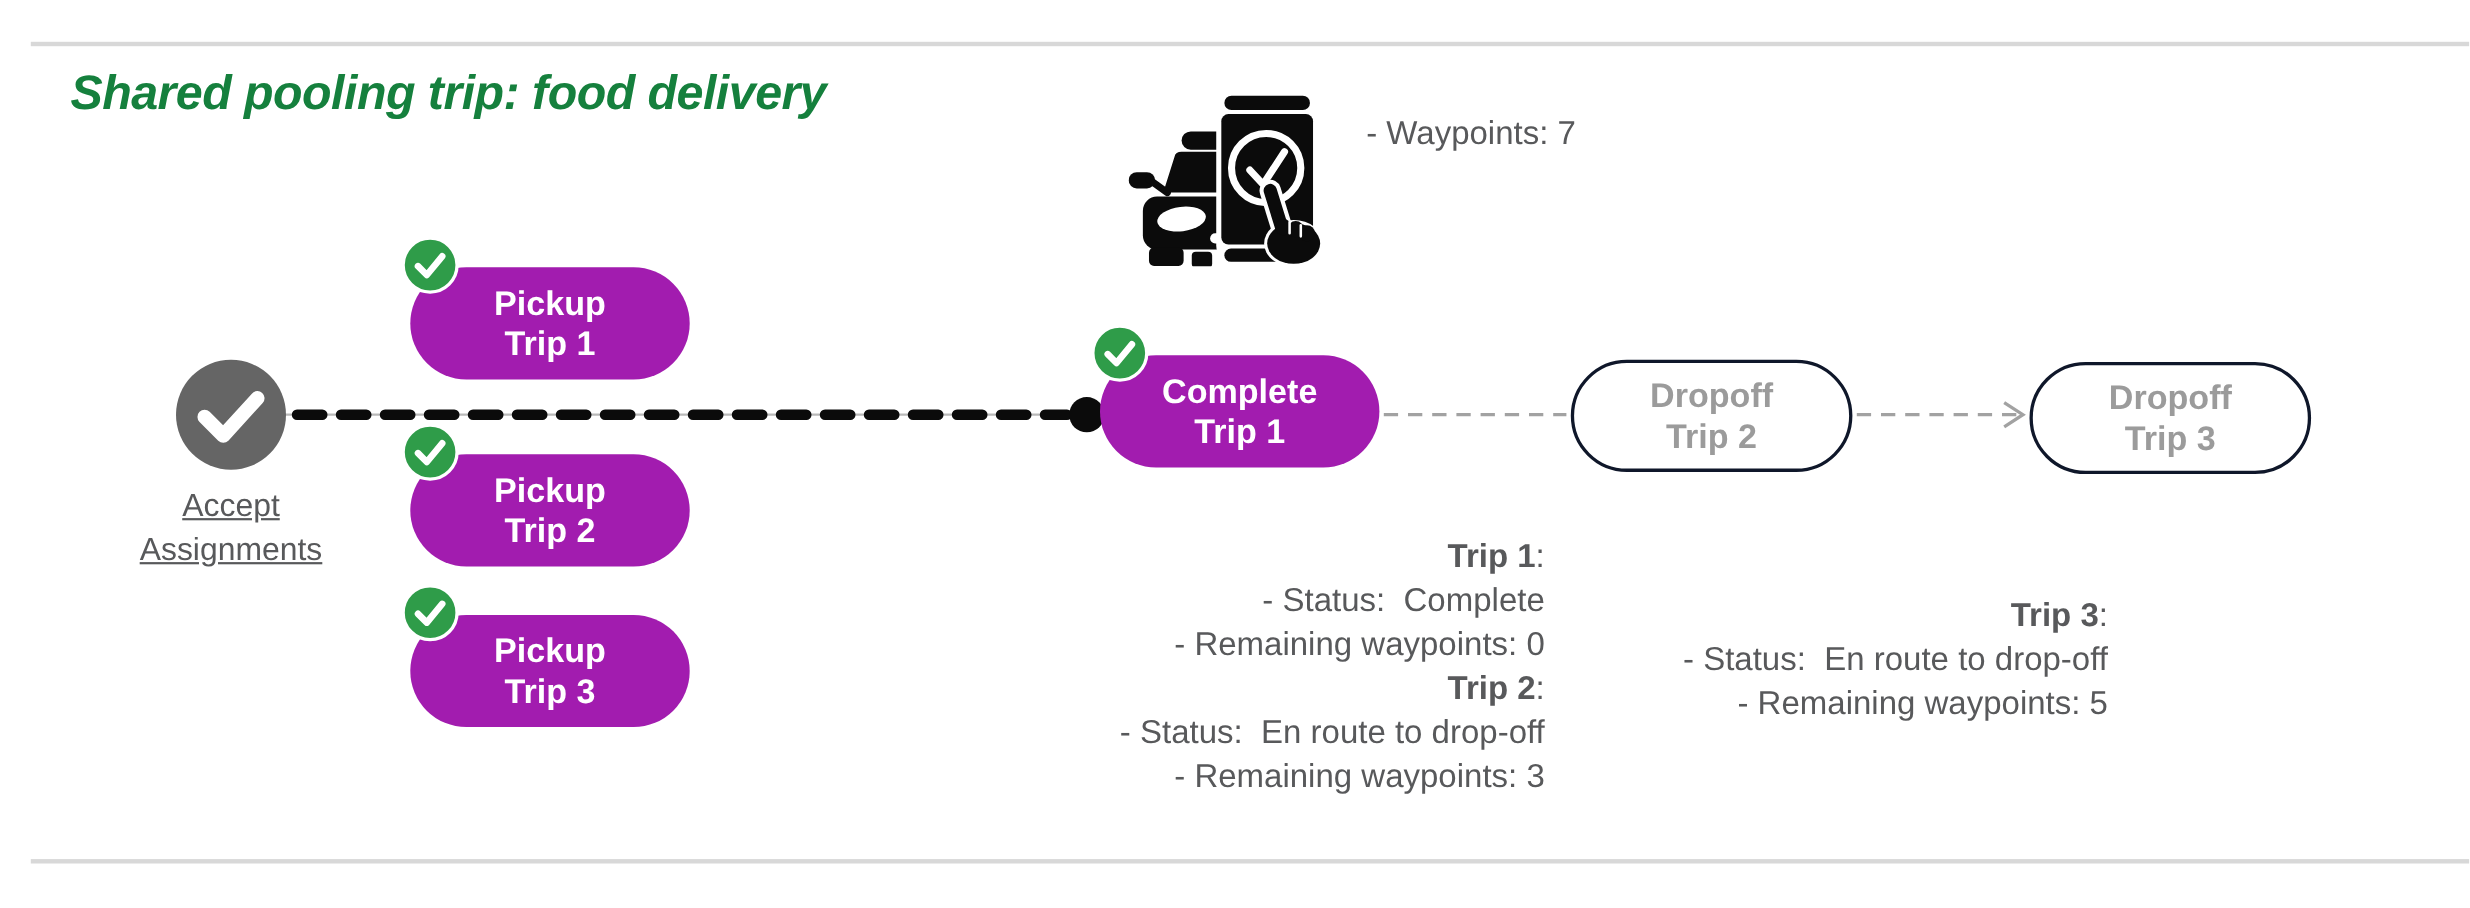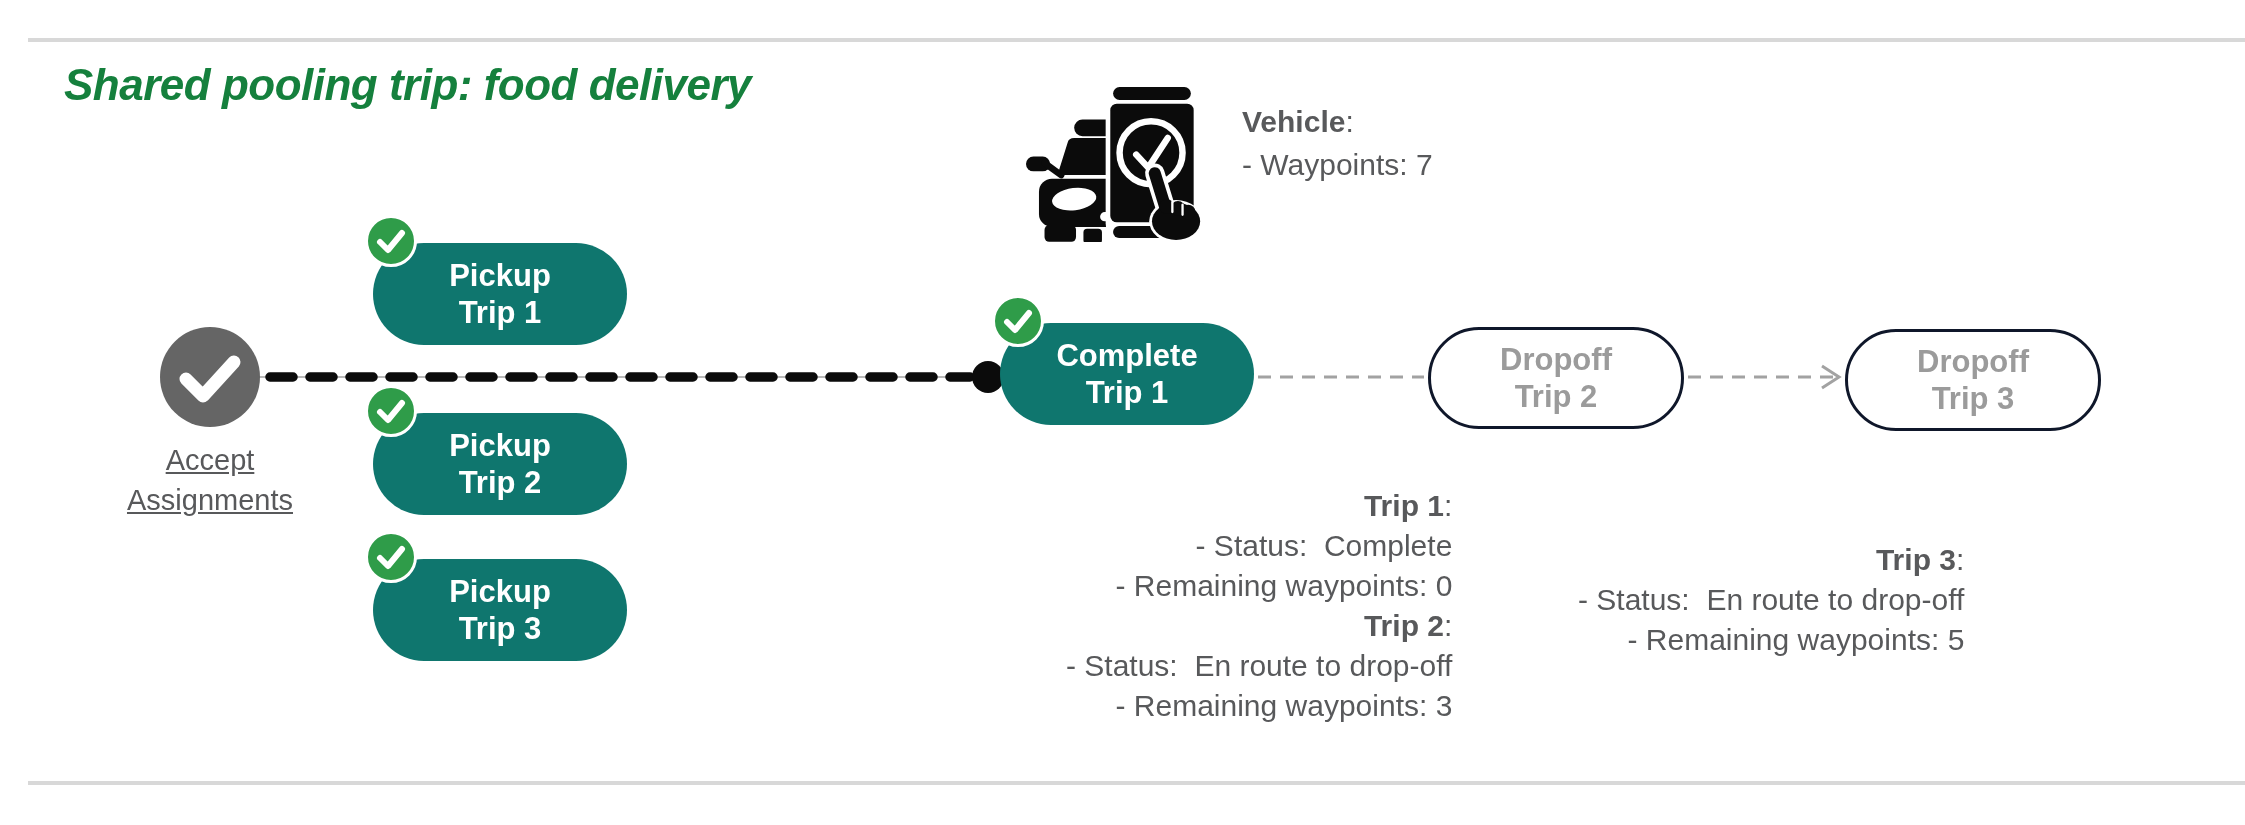--- a/index.html
+++ b/index.html
@@ -25,21 +25,21 @@
   .start-circle{position:absolute;left:160px;top:327px;width:100px;height:100px;border-radius:50%;
                 background:#656565;}
   .start-circle svg{position:absolute;inset:0;}
   .start-label{position:absolute;left:45px;top:440px;width:330px;text-align:center;
                color:#58595b;font-size:29px;line-height:40px;text-decoration:underline;}
 
   
   .pill{position:absolute;width:254px;height:102px;border-radius:52px;display:flex;
         flex-direction:column;align-items:center;justify-content:center;
         font-size:31px;line-height:37px;font-weight:bold;text-align:center;}
-  .pill-active{background:#0f766e;color:#ffffff;}
+  .pill-active{background:#a21caf;color:#ffffff;}
   .pill-pending{background:#ffffff;border:3px solid #0f172a;color:#9b9b9b;width:250px;height:96px;}
   .n-pickup1{left:373px;top:243px;}
   .n-pickup2{left:373px;top:413px;}
   .n-pickup3{left:373px;top:559px;}
   .n-complete1{left:1000px;top:323px;}
   .n-dropoff2{left:1428px;top:327px;}
   .n-dropoff3{left:1845px;top:329px;}
 
   .badge{position:absolute;left:-8px;top:-28px;width:46px;height:46px;border-radius:50%;
          background:#2f9c49;border:3px solid #ffffff;box-sizing:content-box;}
@@ -48,21 +48,21 @@
   
   .vehicle-icon{position:absolute;left:1026px;top:84px;}
   .vehicle-text{position:absolute;left:1242px;top:100px;color:#58595b;font-size:30px;line-height:43px;}
   .vehicle-text .b{font-weight:bold;}
 
   
   .status-block{position:absolute;color:#58595b;font-size:30px;line-height:40px;text-align:right;}
   .status-left{left:1018px;top:486px;}
   .status-right{left:1530px;top:540px;}
   .status-block .b{font-weight:bold;}
-  .status-line{white-space:pre;margin-left:48px;}
+  .status-line{white-space:pre;}
 </style>
 </head>
 <body>
 
 <div class="canvas">
 
   <div class="rule rule-top"></div>
   <div class="rule rule-bottom"></div>
 
   <h1 class="title">Shared pooling trip: food delivery</h1>
@@ -100,21 +100,20 @@
     <ellipse cx="162" cy="148" rx="29" ry="23" fill="#ffffff"></ellipse>
     <path d="M139,96 L152,138" stroke="#0b0b0b" stroke-width="13" stroke-linecap="round"></path>
     <ellipse cx="162" cy="148" rx="26" ry="20" fill="#0b0b0b"></ellipse>
     <circle cx="152" cy="132" r="8" fill="#0b0b0b"></circle>
     <circle cx="164" cy="134" r="8" fill="#0b0b0b"></circle>
     <circle cx="175" cy="138" r="8" fill="#0b0b0b"></circle>
     <path d="M158,127 L158,138 M169,130 L169,141" stroke="#ffffff" stroke-width="2.5" stroke-linecap="round"></path>
   </svg>
 
   <div class="vehicle-text">
-    <div><span class="b">Vehicle</span><span>:</span></div>
     <div>- Waypoints: 7</div>
   </div>
 
   <div class="start-circle">
     <svg viewBox="0 0 100 100" aria-hidden="true">
       <polyline points="26,52 43,69 74,35" fill="none" stroke="#ffffff" stroke-width="13" stroke-linecap="round" stroke-linejoin="round"></polyline>
     </svg>
   </div>
   <div class="start-label">
     <div>Accept</div>

